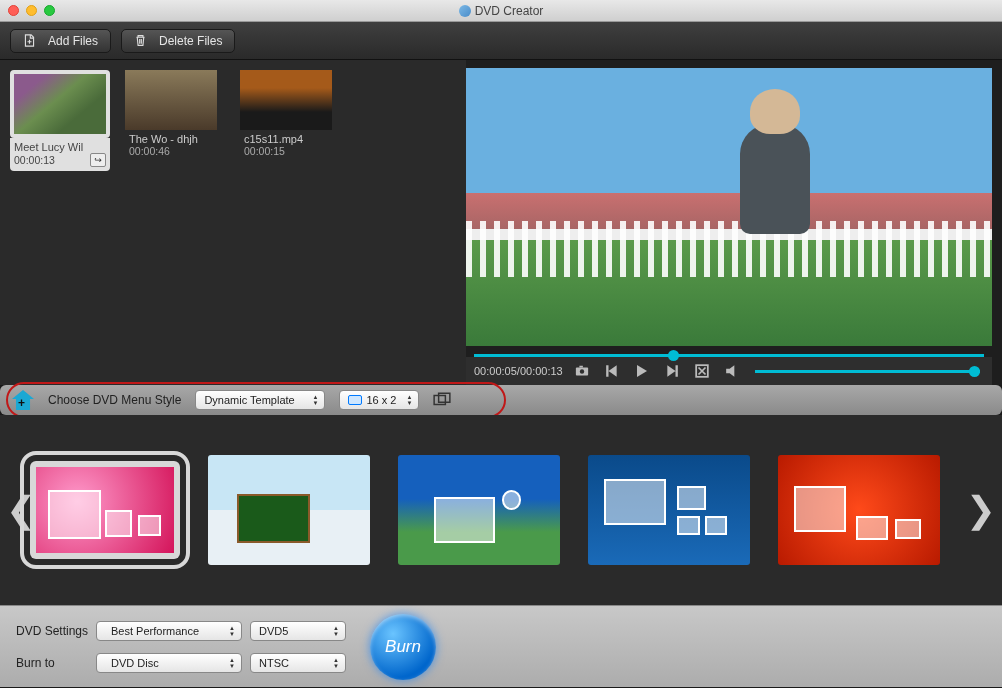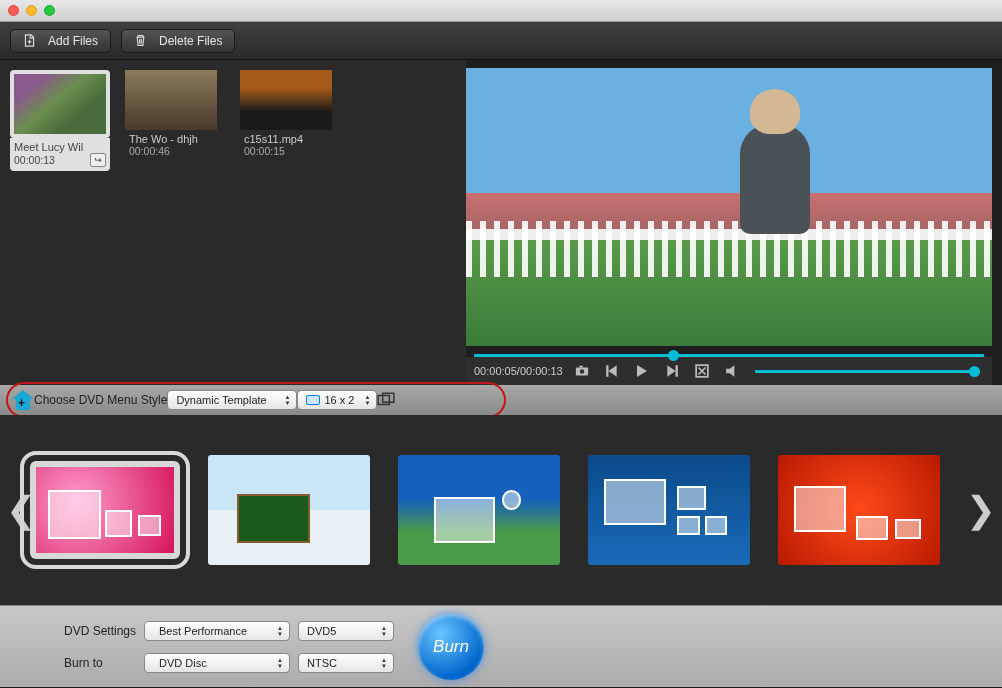--- a/index.html
+++ b/index.html
@@ -48,21 +48,21 @@
 .seekbar .knob { position: absolute; top: -4px; width: 11px; height: 11px; border-radius: 50%; background: #00bcd4; }
 .timecode { font-size: 11px; color: #ccc; }
 .ctrl-btns { display: flex; align-items: center; gap: 8px; }
 .cbtn { width: 22px; height: 20px; display: flex; align-items: center; justify-content: center; color: #bbb; cursor: pointer; }
 .cbtn svg { width: 14px; height: 14px; }
 .vol { flex: 1; display:flex; align-items:center; }
 .volbar { flex:1; height: 3px; background: #00bcd4; position: relative; margin: 0 4px;}
 .volbar .knob { position: absolute; right: 0; top: -4px; width: 11px; height: 11px; border-radius: 50%; background: #00bcd4; }
 
 
-.menu-bar { height: 30px; background: linear-gradient(#a8a8a8,#8a8a8a); display: flex; align-items: center; padding: 8px 12px; font-size: 12px; color: #222; position: relative; }
+.menu-bar { height: 30px; background: linear-gradient(#a8a8a8,#8a8a8a); display: flex; align-items: center; padding: 8px 12px; gap: 14px; font-size: 12px; color: #222; position: relative; border-radius: 6px; }
 .highlight-oval { position:absolute; left:6px; top:-3px; width:500px; height:36px; border:2px solid #c01818; border-radius:18px; pointer-events:none; }
 .home-ic { width: 22px; height: 20px; background: #1ba8d4; clip-path: polygon(50% 0, 100% 45%, 82% 45%, 82% 100%, 18% 100%, 18% 45%, 0 45%); position:relative; cursor:pointer;}
 .home-ic::after{content:"+"; position:absolute; left:6px; top:6px; font-size:12px; font-weight:bold; color:#111;}
 .mac-select { background: linear-gradient(#fff,#e5e5e5); border: 1px solid #888; border-radius: 4px; height: 20px; font-size: 11px; padding: 0 20px 0 8px; display: flex; align-items: center; position: relative; cursor: pointer; min-width: 130px; }
 .mac-select.small{min-width:80px;}
 .mac-select .arrows { position: absolute; right: 2px; top: 0; bottom: 0; width: 14px; display: flex; flex-direction: column; justify-content: center; align-items: center; font-size: 6px; line-height: 6px; color: #333; }
 .screen-ic{width:14px;height:10px;border:1.5px solid #007aff;border-radius:2px;display:inline-block;margin-right:4px;background:#cde6ff;}
 .expand-ic{width:18px;height:16px;cursor:pointer;color:#333;}
 
 
@@ -74,36 +74,40 @@
 .tpl-inner{width:100%;height:100%;}
 .tpl1 { background: radial-gradient(circle at 30% 40%, #ff9acb, #d4145a); }
 .tpl2 { background: linear-gradient(#c8e6f5 50%, #e8f0f5 50%); }
 .tpl3 { background: linear-gradient(#1560bd 40%, #4a9a4a 70%); }
 .tpl4 { background: linear-gradient(#0a4a8a, #1a6ab8); }
 .tpl5 { background: radial-gradient(circle, #ff4a1a, #b81a00); }
 .tpl .frame{position:absolute;border:2px solid #fff;background:rgba(255,255,255,.5);}
 
 
 .bottom { height: 82px; background: linear-gradient(#c8c8c8,#acacac); display: flex; align-items: center; padding: 10px 16px; gap: 8px; font-size: 12px; color: #222; border-top:1px solid #888;}
-.settings-grid { display: grid; grid-template-columns: auto auto auto; gap: 12px 8px; align-items: center; margin-left: 48px; }
+.settings-grid { display: grid; grid-template-columns: auto auto auto; gap: 12px 8px; align-items: center; }
 .burn-btn { width: 66px; height: 66px; border-radius: 50%; background: radial-gradient(circle at 35% 30%, #6ac4ff, #0066cc 70%); display: flex; align-items: center; justify-content: center; color: #fff; font-size: 17px; font-style: italic; font-weight: 500; cursor: pointer; margin: 0 16px; box-shadow: 0 0 10px rgba(0,120,255,.6), inset 0 2px 4px rgba(255,255,255,.5); }
 .progress-area { flex: 1; }
 .progbar { height: 4px; background: linear-gradient(90deg,#1a8acc 1.5%, #ccc 1.5%); border-radius: 2px; margin-bottom: 6px; }
 .progtext { font-size: 11px; color: #333; }
 .mac-select.wide{min-width:146px;padding-left:14px;}
 .mac-select.med{min-width:96px;}
 </style>
 </head>
 <body>
 
 <div class="titlebar">
   <div class="traffic">
     <span class="tr-close"></span>
     <span class="tr-min"></span>
     <span class="tr-max"></span>
+  </div>
+  <div class="title">
+    <span class="app-icon"></span>
+    <span>DVD Creator</span>
   </div>
 </div>
 
 <div class="toolbar">
   <button class="tbtn">
     <svg viewBox="0 0 16 16" fill="currentColor">
         <path d="M3 1h7l3 3v11H3zM9 1v4h4M8 7v5M5.5 9.5h5" stroke="#ddd" stroke-width="1.4" fill="none"></path>
       </svg>
     <span>Add Files</span>
   </button>

